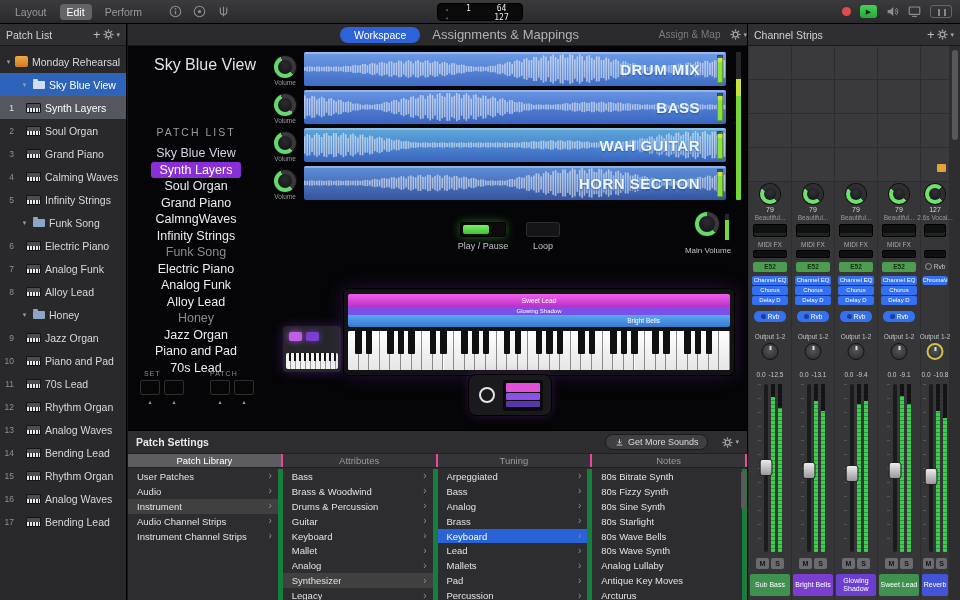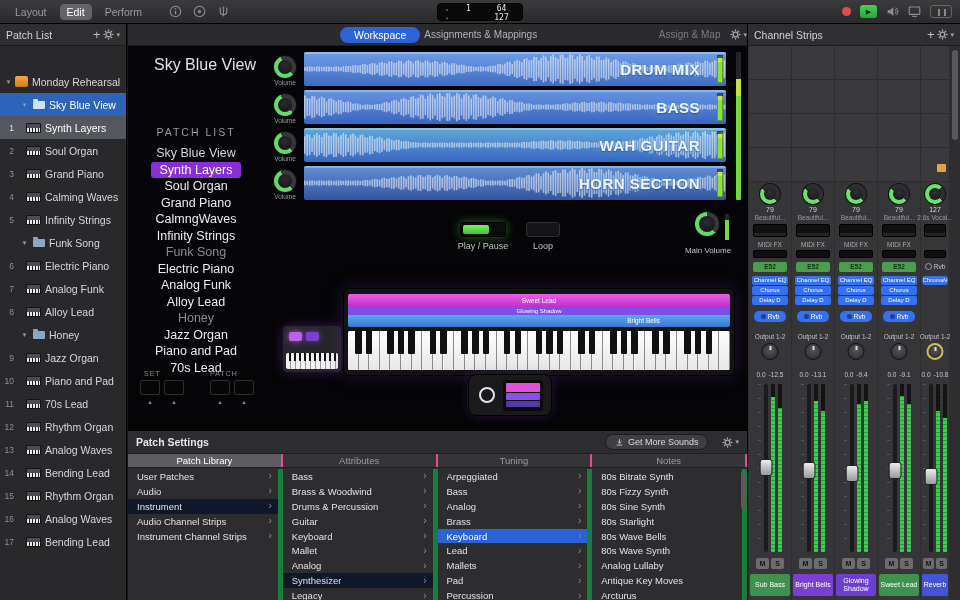--- a/index.html
+++ b/index.html
@@ -30,39 +30,39 @@
   .panel-header{height:22px;display:flex;align-items:center;padding:0 6px;background:#2f2f31;border-bottom:1px solid #1a1a1a;}
   .panel-title{font-size:10.5px;color:#d2d2d6;}
   .spacer{flex:1;}
   .plus{color:#bdbdc1;font-size:13px;line-height:12px;padding:0 3px;}
   .hdr-gear{width:11px;height:11px;color:#a5a5a9;}
   .hdr-chev{font-size:7px;color:#a5a5a9;margin-left:2px;}
   #sb-rows{padding-top:4px;}
   .sb-row{height:23px;display:flex;align-items:center;font-size:10.5px;color:#d8d8dc;position:relative;}
   .sb-row .disc{width:9px;font-size:7px;color:#9a9aa0;margin-right:2px;text-align:center;flex:none;}
   .sb-label{white-space:nowrap;overflow:hidden;}
-  .concert{padding-left:4px;margin-top:20px;}
+  .concert{padding-left:4px;}
   .set{padding-left:20px;}
   .patch{padding-left:4px;}
   .sel-set{background:#2d63b8;color:#fff;}
   .sel-patch{background:#54575d;color:#fff;}
   .concert-icon{width:13px;height:11px;background:linear-gradient(#f0a848,#d07c22);border-radius:2px;margin-right:4px;flex:none;}
   .folder-icon{width:12px;height:8px;background:#8ca6c8;border-radius:1px;position:relative;margin:0 4px 0 2px;flex:none;}
   .folder-icon::before{content:'';position:absolute;top:-2px;left:0;width:5px;height:2px;background:#8ca6c8;border-radius:1px 1px 0 0;}
   .sel-set .folder-icon,.sel-set .folder-icon::before{background:#cfe0f4;}
   .num{width:10px;text-align:right;margin-right:12px;font-size:8.5px;color:#909094;flex:none;}
   .sel-patch .num{color:#e2e2e6;}
   .patch-icon{width:15px;height:10px;border:1px solid #141414;border-radius:1px;margin-right:4px;flex:none;
     background:linear-gradient(#4c4c56 0 55%,transparent 55%),repeating-linear-gradient(90deg,#e8e8e8 0 2px,#222 2px 3px);}
   
   .center{position:absolute;left:128px;top:24px;right:213px;bottom:0;background:#060608;}
   .tabbar{position:absolute;left:0;top:0;right:0;height:22px;background:#2b2b2d;border-bottom:1px solid #19191b;
     display:flex;align-items:center;}
   .tab-pill{margin-left:212px;background:#2e62d9;color:#fff;border-radius:10px;padding:2px 14px;font-size:10.5px;}
-  .tab-flat{margin-left:4px;color:#b2b2b6;font-size:10px;}
+  .tab-flat{margin-left:12px;color:#b2b2b6;font-size:13px;}
   .assign-map{color:#7c7c80;font-size:10px;margin-right:10px;}
   .workspace{position:absolute;left:0;top:22px;right:0;height:384px;background:#050507;overflow:hidden;}
   .ws-settitle{position:absolute;left:26px;top:10px;font-size:16px;color:#e2e2e8;}
   .ws-patchtitle{position:absolute;left:26px;top:32px;font-size:21px;color:#a55ce8;}
   .ws-pl-title{position:absolute;left:6px;top:80px;width:124px;text-align:center;font-size:10.5px;letter-spacing:2px;color:#9a9aa2;}
   #ws-patchlist-items{position:absolute;left:2px;top:99px;width:132px;display:flex;flex-direction:column;align-items:center;}
   .wsp-item{font-size:12.5px;line-height:16.5px;color:#ececf0;white-space:nowrap;}
   .wsp-item.selected{background:#8a2fd8;border-radius:3px;padding:0 9px;color:#fff;}
   .wsp-item.header{color:#8a8a92;}
   .wsp-item.header-active{color:#d4d4e4;}
@@ -134,21 +134,21 @@
   .gms-btn{display:flex;align-items:center;gap:4px;background:#3f3f42;border:1px solid #1c1c1e;border-radius:9px;
     padding:2px 9px;font-size:9px;color:#dcdce0;margin-right:14px;}
   .gms-btn .icon{width:9px;height:9px;color:#cfcfd3;}
   #ps-tabs{display:flex;height:15px;background:#353537;border-top:1px solid #202022;border-bottom:1px solid #202022;}
   .ps-tab{flex:1;text-align:center;font-size:9.5px;color:#9a9a9e;line-height:14px;border-right:2px solid #ec4899;}
   .ps-tab.active{background:#5d5d61;color:#fff;}
   #ps-cols{position:absolute;left:0;top:38px;right:0;bottom:0;display:flex;}
   .ps-col{flex:1;border-right:5px solid #15803d;position:relative;overflow:hidden;}
   .ps-row{height:14.9px;display:flex;align-items:center;padding:0 6px 0 9px;font-size:9.5px;color:#e2e2e6;}
   .ps-row .chev{margin-left:auto;color:#8e8e92;font-size:10px;line-height:10px;}
-  .ps-row.sel-gray{background:#0f172a;}
+  .ps-row.sel-gray{background:#404040;}
   .ps-row.sel-blue{background:#2a62d8;color:#fff;}
   .ps-label{white-space:nowrap;overflow:hidden;}
   .ps-scroll{position:absolute;right:1px;top:40px;width:5px;height:38px;background:#5a5a5e;border-radius:3px;}
   
   .rightpanel{position:absolute;right:0;top:24px;width:213px;bottom:0;background:#2e2e30;border-left:1px solid #000;}
   #strips{position:absolute;left:1px;top:22px;bottom:0;display:flex;gap:1px;}
   .strip{width:42px;background:#363638;position:relative;}
   .strip.narrow{width:28px;}
   .strip::before{content:'';position:absolute;left:0;right:0;top:0;height:136px;
     background:repeating-linear-gradient(to bottom,#3a3a3c 0 33px,#2c2c2e 33px 34px);}

